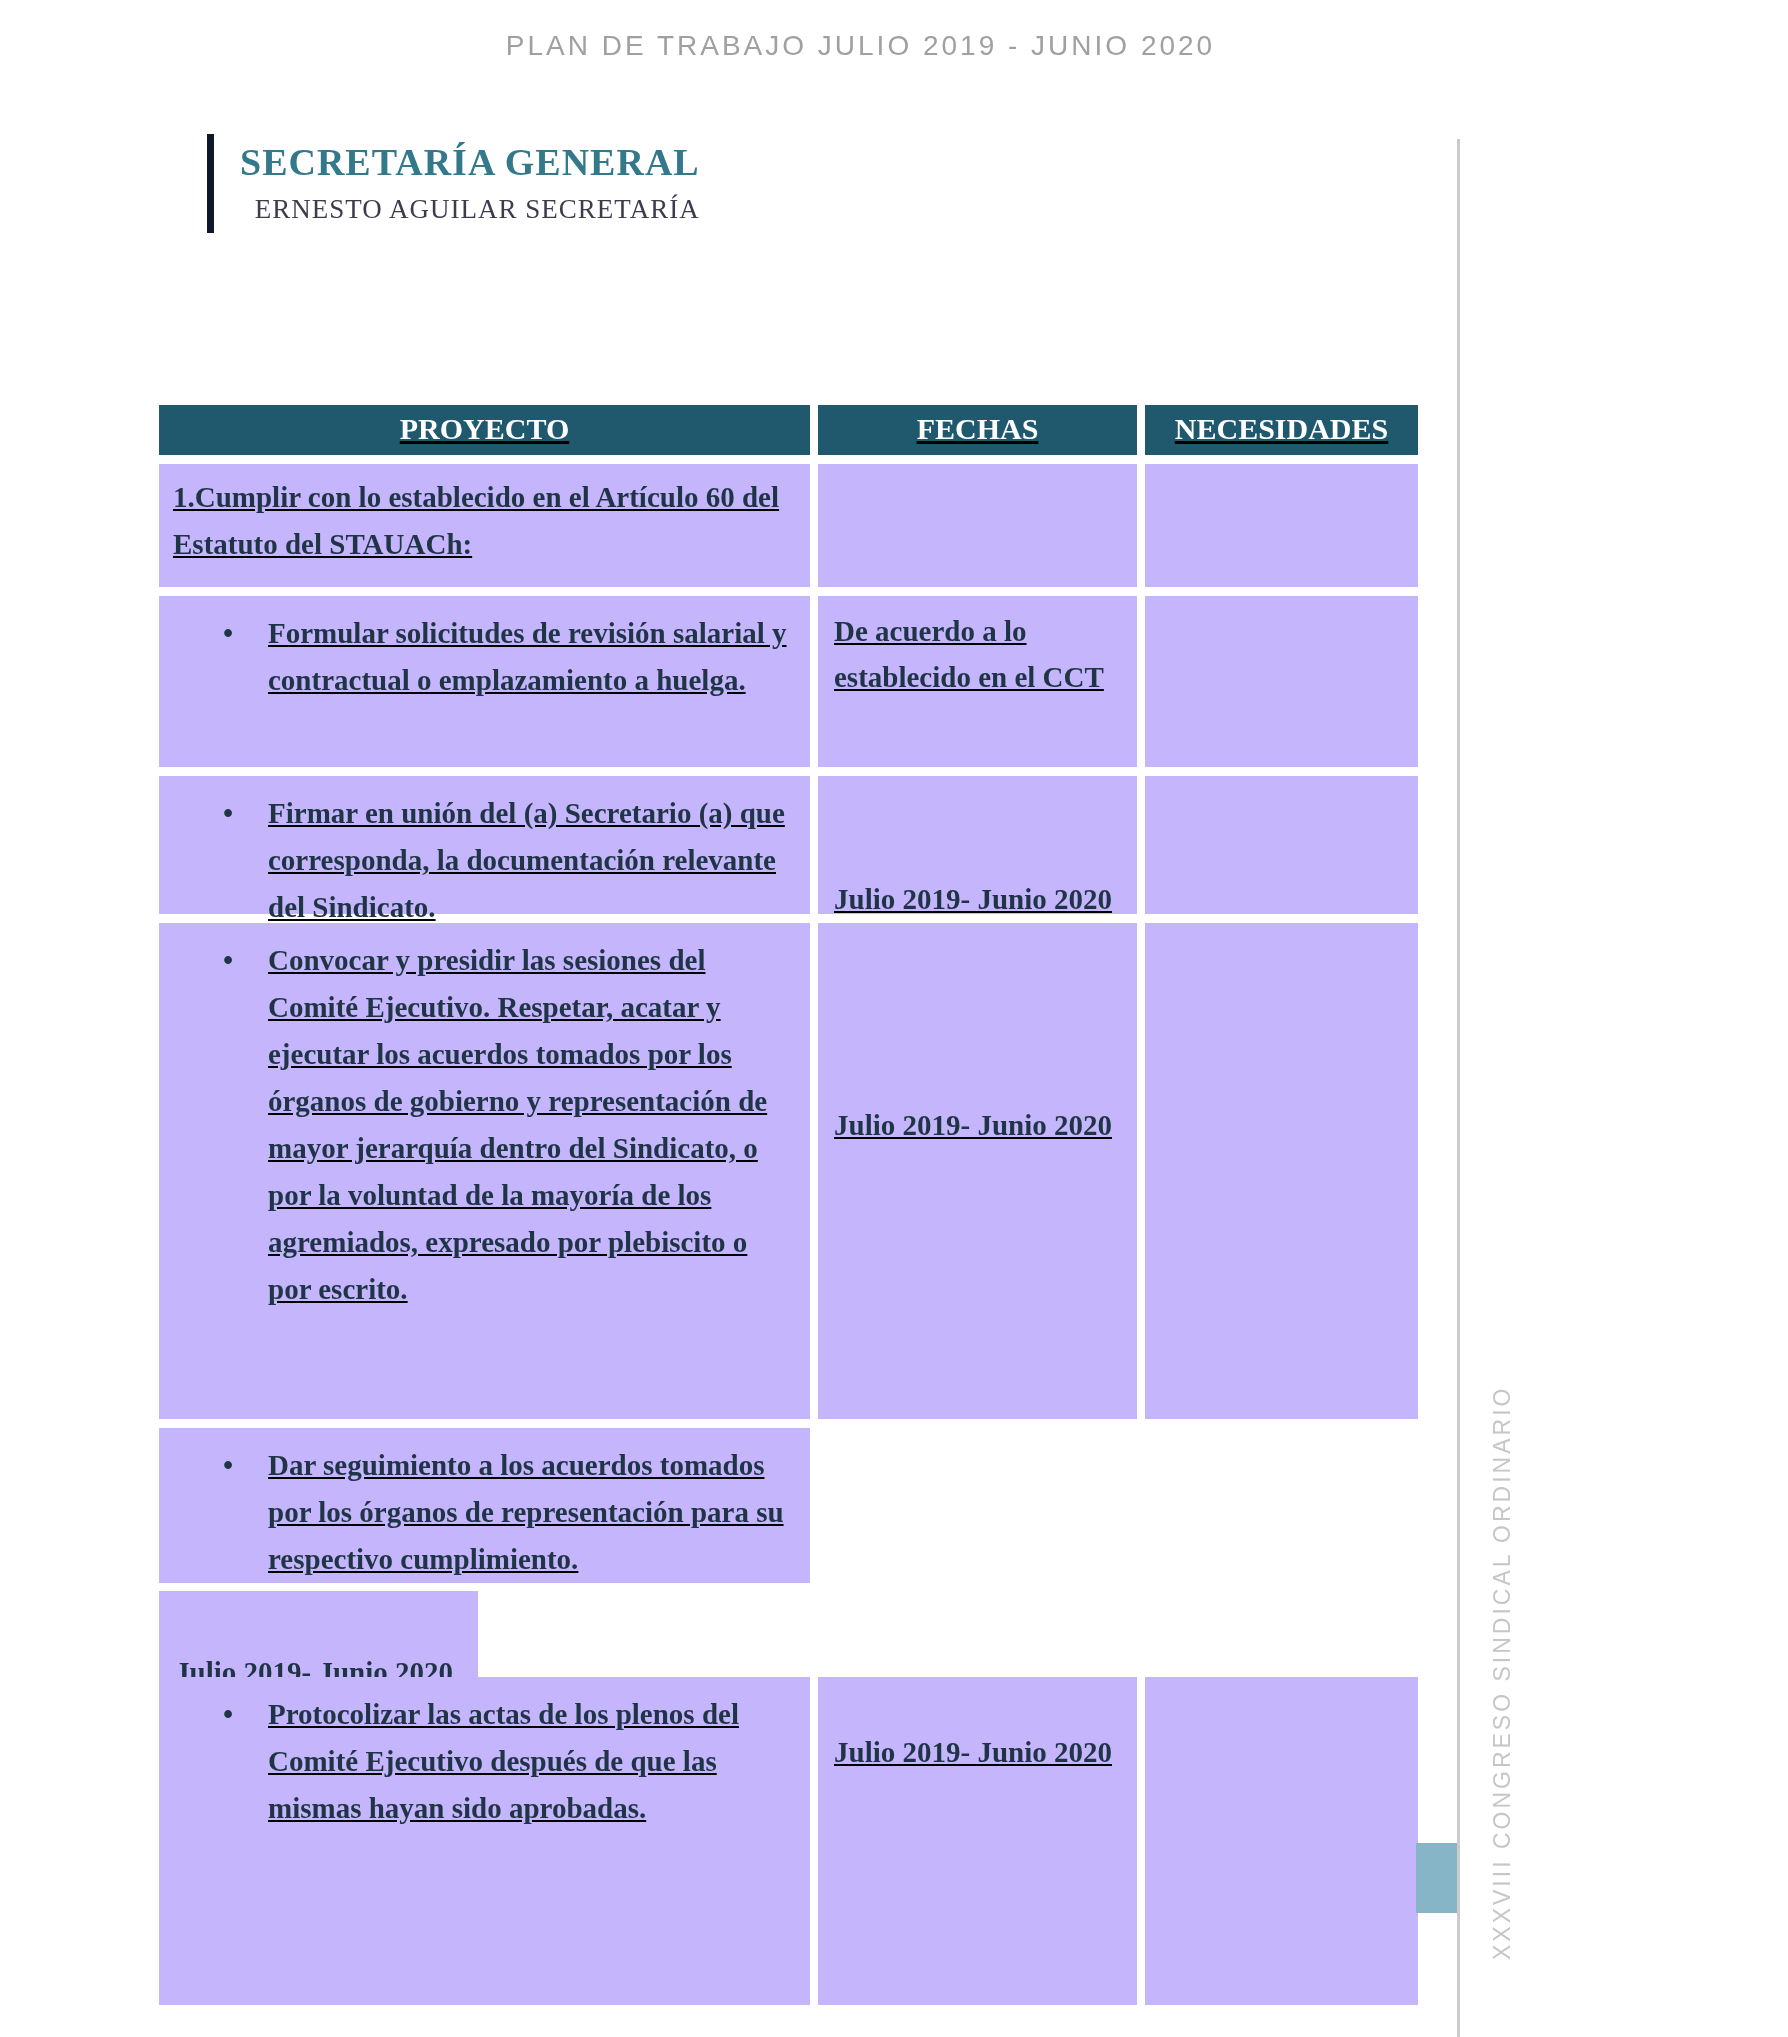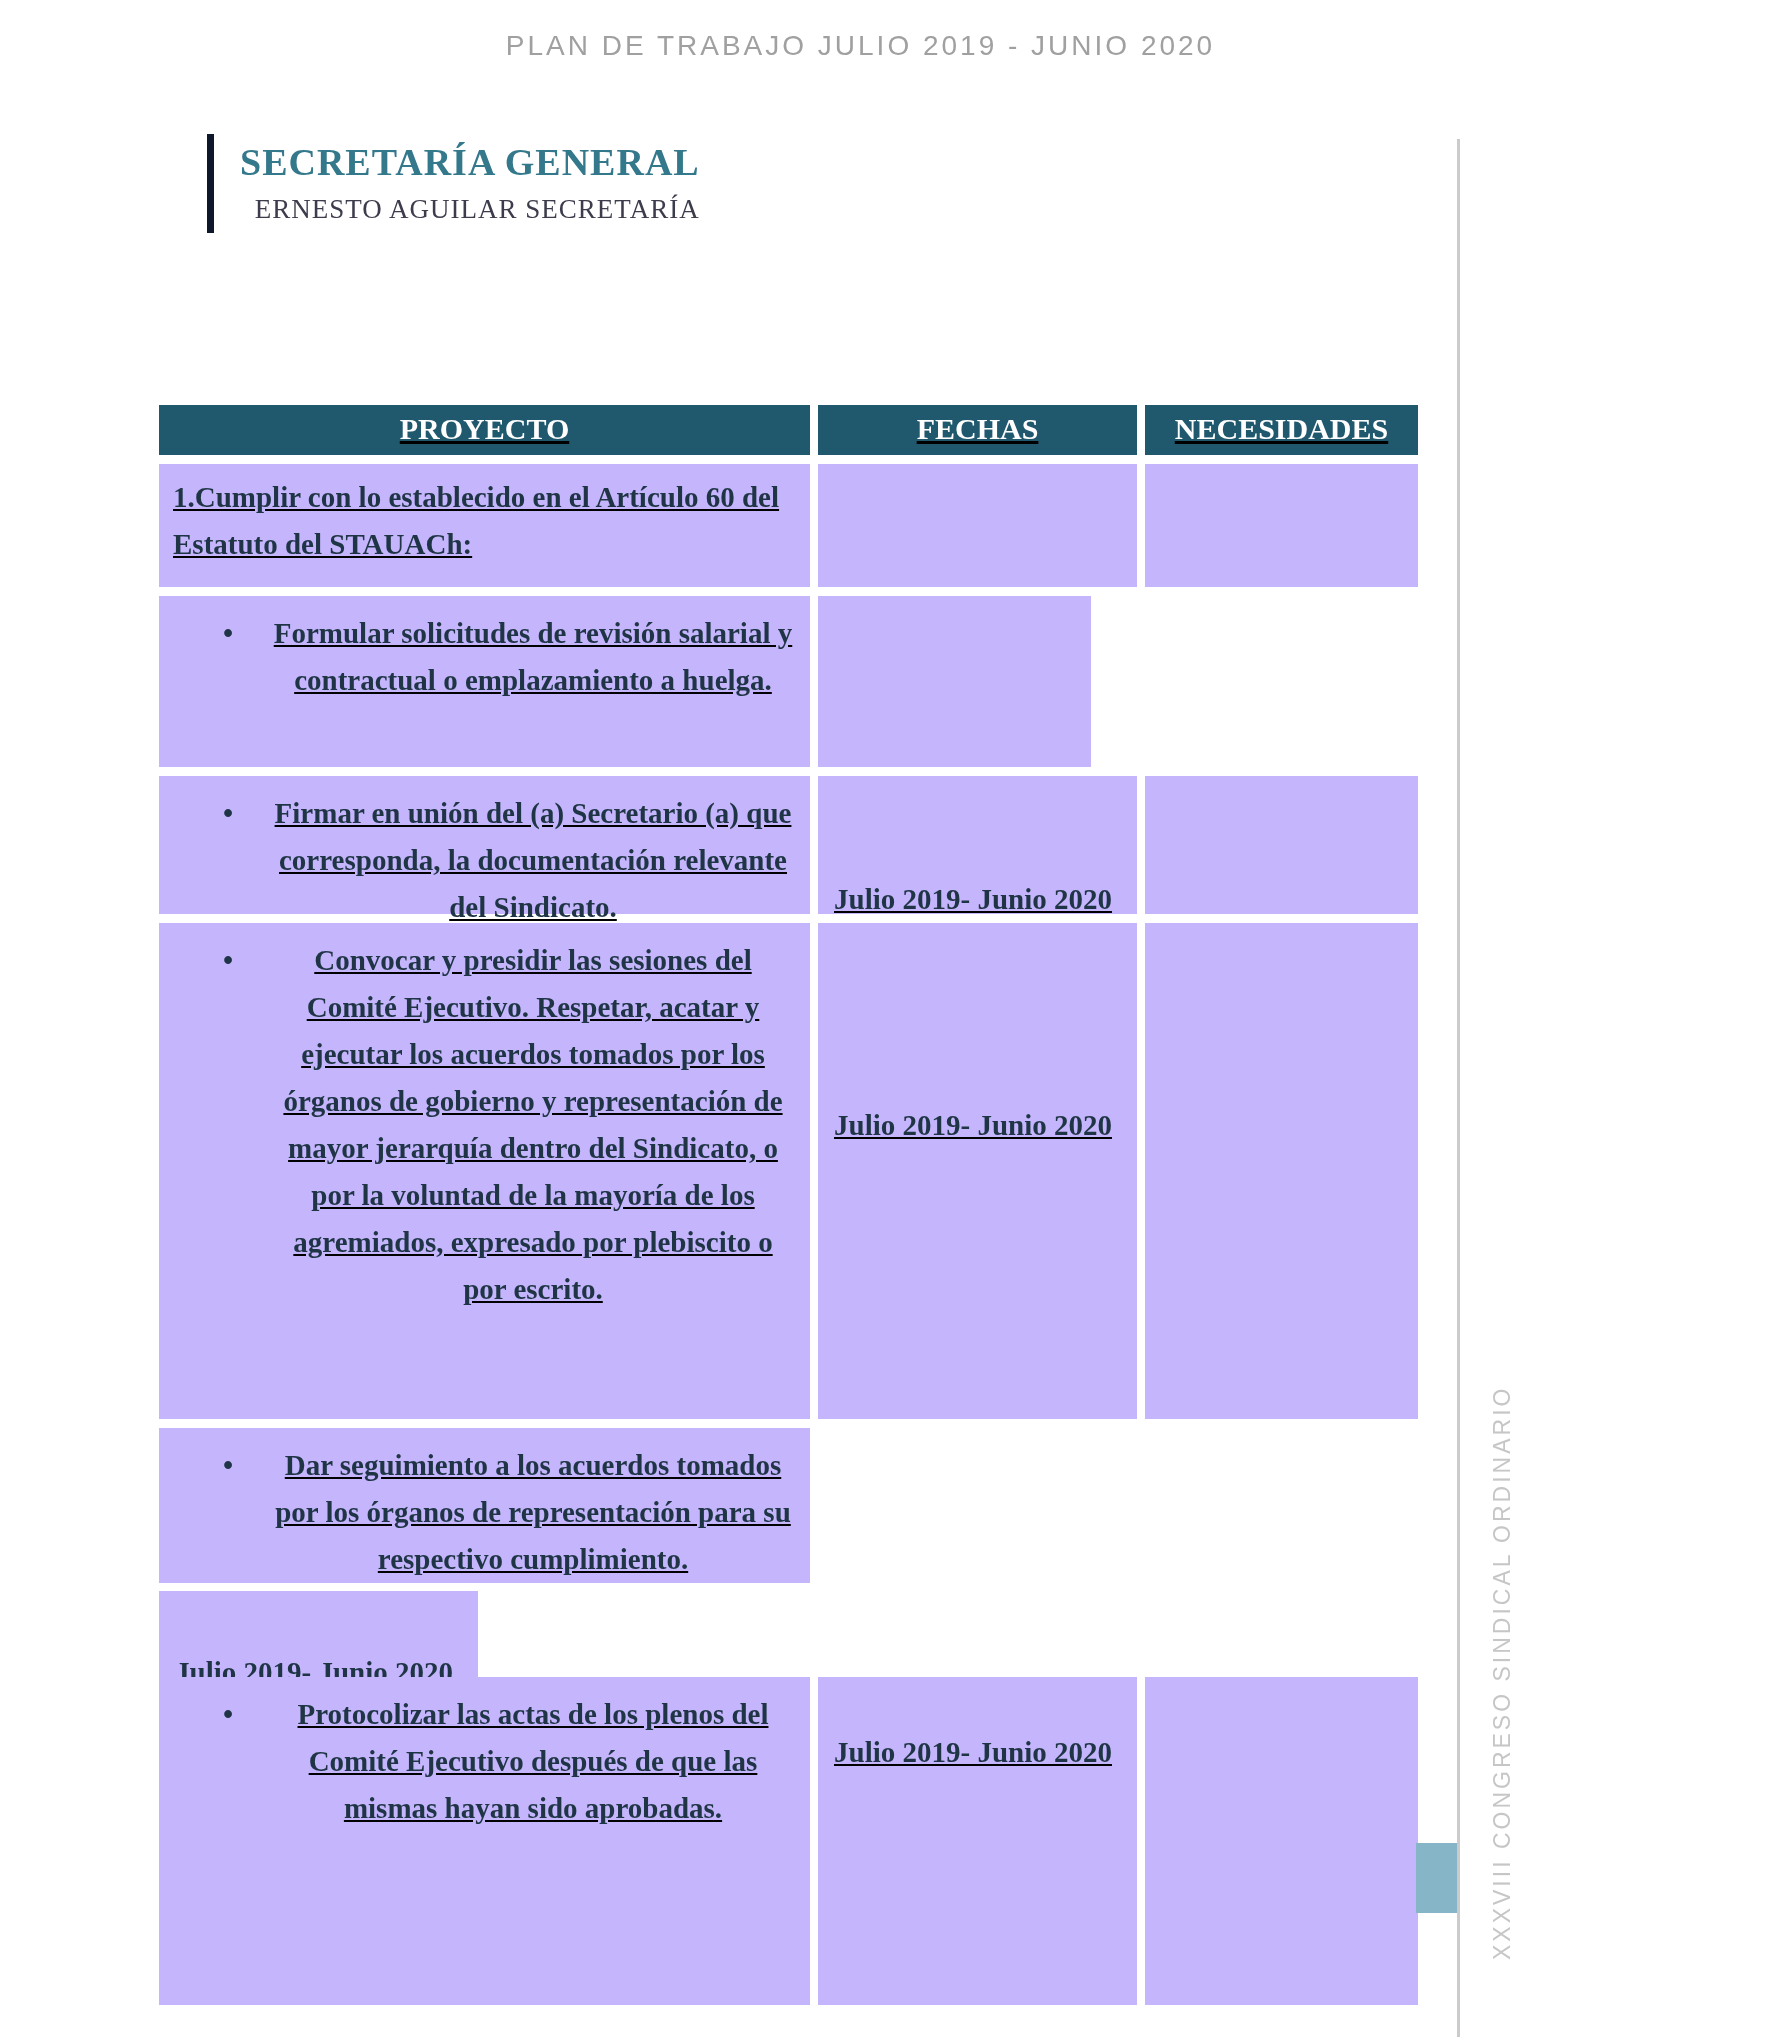--- a/index.html
+++ b/index.html
@@ -76,21 +76,20 @@
   .ptext {
     font-size: 29px;
     font-weight: bold;
     color: #1f3545;
     line-height: 1.62;
   }
   .ptext.plain { padding: 10px 14px 0 14px; }
   .ptext.bulleted {
     position: relative;
     padding: 14px 12px 0 109px;
-    text-align: center;
   }
   .ptext.bulleted::before {
     content: "\2022";
     position: absolute;
     left: 64px; top: 14px;
   }
 
   .ftext {
     font-size: 29px;
     font-weight: bold;
@@ -157,20 +156,23 @@
       <div class="td col-fechas">
         <div class="ftext"></div>
       </div>
       <div class="td col-necesidades"></div>
     </div>
 
     <div class="trow r1">
       <div class="td col-proyecto">
         <div class="ptext bulleted">Formular solicitudes de revisión salarial y contractual o emplazamiento a huelga.</div>
       </div>
+      <div class="td col-fechas">
+        <div class="ftext">De acuerdo a lo establecido en el CCT</div>
+      </div>
       <div class="td col-necesidades"></div>
     </div>
 
     <div class="trow r2">
       <div class="td col-proyecto">
         <div class="ptext bulleted">Firmar en unión del (a) Secretario (a) que corresponda, la documentación relevante del Sindicato.</div>
       </div>
       <div class="td col-fechas">
         <div class="ftext">Julio 2019- Junio 2020</div>
       </div>

